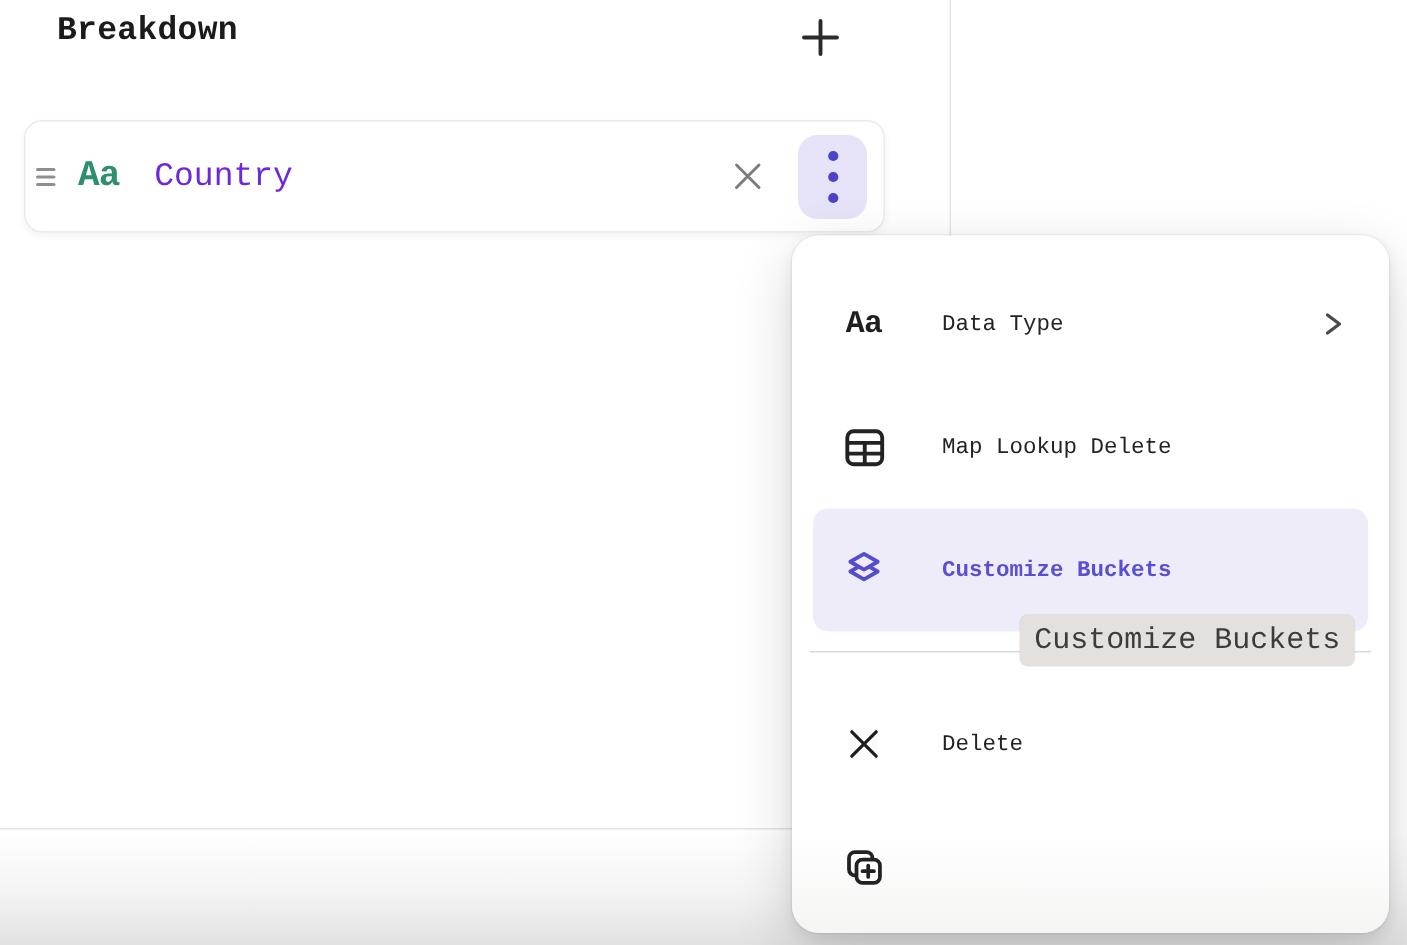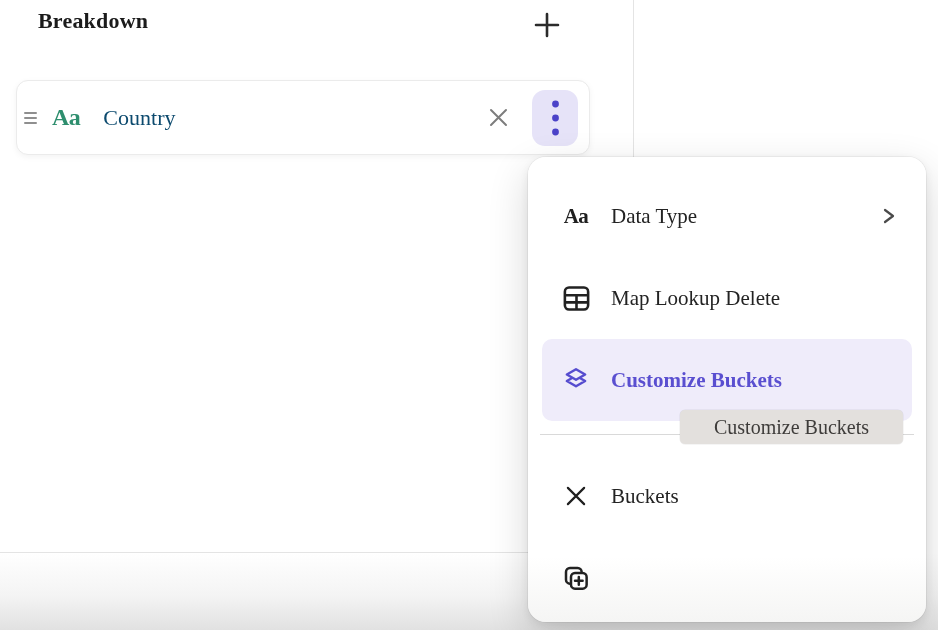--- a/index.html
+++ b/index.html
@@ -1,50 +1,50 @@
 <!DOCTYPE html>
 <html><head>
 <meta charset="utf-8">
 <style>
   html,body{margin:0;padding:0;background:#fff;}
   .canvas{
     position:relative;width:938px;height:630px;background:#ffffff;
-    font-family:Liberation Serif, serif;overflow:hidden;
+    font-family:Liberation Mono, monospace;overflow:hidden;
     color:#1f1f1f;
   }
   
   .vline{position:absolute;left:633px;top:0;width:1px;height:552px;background:#e4e4e4;}
   .hline{position:absolute;left:0;top:552px;width:634px;height:1px;background:#e4e4e4;}
   .bottom-fade{position:absolute;left:0;top:553px;width:938px;height:77px;
     background:linear-gradient(180deg,#ffffff 0%,#f4f4f4 55%,#e1e1e1 100%);}
   
   .panel-header{position:absolute;left:38px;top:8px;font-size:22px;font-weight:700;color:#1b1b1b;letter-spacing:.2px;}
   .add-btn{position:absolute;left:530px;top:8px;width:34px;height:34px;display:flex;align-items:center;justify-content:center;cursor:pointer;background:none;border:none;padding:0;}
   
   .field-card{position:absolute;left:16px;top:80px;width:574px;height:75px;background:#ffffff;
     border:1px solid #ebebeb;border-radius:12px;box-shadow:0 2px 6px rgba(0,0,0,0.05);
     display:flex;align-items:center;box-sizing:border-box;}
   .drag-handle{margin-left:5px;display:flex;flex-direction:column;gap:3px;cursor:grab;padding:6px 2px;}
   .drag-handle span{display:block;width:13px;height:2px;background:#8f8f8f;border-radius:1px;}
   .type-badge{margin-left:13px;font-size:24px;font-weight:600;color:#2e8e6e;letter-spacing:-.5px;}
-  .field-label{margin-left:23px;font-size:22px;color:#0c4a6e;}
+  .field-label{margin-left:23px;font-size:22px;color:#6d28d9;}
   .card-close{margin-left:auto;margin-right:18px;background:none;border:none;padding:2px;display:flex;cursor:pointer;}
   .dots-btn{margin-right:11px;width:46px;height:56px;border:none;border-radius:13px;background:#e6e3f8;
     display:flex;align-items:center;justify-content:center;cursor:pointer;}
   
   .menu{position:absolute;left:528px;top:157px;width:398px;height:465px;box-sizing:border-box;
     background:linear-gradient(180deg,#ffffff 86%,#f5f5f4 100%);
     border-radius:18px;padding-top:18px;
     box-shadow:0 0 0 1px rgba(0,0,0,0.045),0 14px 40px rgba(0,0,0,0.16),0 3px 10px rgba(0,0,0,0.07);}
   .menu-item{height:82px;margin:0 14px;padding:0 12px 0 16px;display:flex;align-items:center;
     border-radius:10px;cursor:pointer;}
   .menu-item.highlight{background:#efecfa;}
   .mi-icon{width:36px;display:flex;align-items:center;justify-content:center;flex-shrink:0;}
   .mi-glyph{font-size:21px;font-weight:600;color:#1f1f1f;letter-spacing:-.5px;}
-  .mi-label{margin-left:17px;font-size:21px;color:#232323;}
+  .mi-label{margin-left:34px;font-size:15px;color:#232323;}
   .menu-item.highlight .mi-label{color:#5a4fd0;font-weight:600;}
   .mi-chevron{margin-left:auto;margin-right:4px;display:flex;}
   .menu-divider{height:1px;background:#d9d9d9;margin:13px 12px 20px;}
   .tooltip{position:absolute;left:152px;top:253px;width:223px;height:34px;background:#e3e0dd;
     border-radius:5px;box-shadow:0 0 0 0.5px rgba(0,0,0,0.08);display:flex;align-items:center;
     justify-content:center;font-size:20px;color:#3e3c3a;z-index:5;}
   svg{display:block;}
 </style>
 </head>
 <body>
@@ -126,21 +126,21 @@
     </div>
 
     <div class="menu-divider"></div>
 
     <div class="menu-item">
       <span class="mi-icon">
         <svg width="26" height="26" viewBox="0 0 24 24">
           <path d="M4.5 4.5 L19.5 19.5 M19.5 4.5 L4.5 19.5" stroke="#1f1f1f" stroke-width="2" stroke-linecap="round" fill="none"></path>
         </svg>
       </span>
-      <span class="mi-label">Buckets</span>
+      <span class="mi-label">Delete</span>
     </div>
 
     <div class="menu-item">
       <span class="mi-icon">
         <svg width="30" height="30" viewBox="0 0 24 24">
           <path d="M8 16.5 H7.2 A3.2 3.2 0 0 1 4 13.3 V7.2 A3.2 3.2 0 0 1 7.2 4 H13.3 A3.2 3.2 0 0 1 16.5 7.2 V8" stroke="#222222" stroke-width="2" stroke-linecap="round" fill="none"></path>
           <rect x="8" y="8" width="12.5" height="12.5" rx="3.2" stroke="#222222" stroke-width="2" fill="#ffffff"></rect>
           <path d="M14.25 11.2 V17.3 M11.2 14.25 H17.3" stroke="#222222" stroke-width="2" stroke-linecap="round" fill="none"></path>
         </svg>
       </span>

